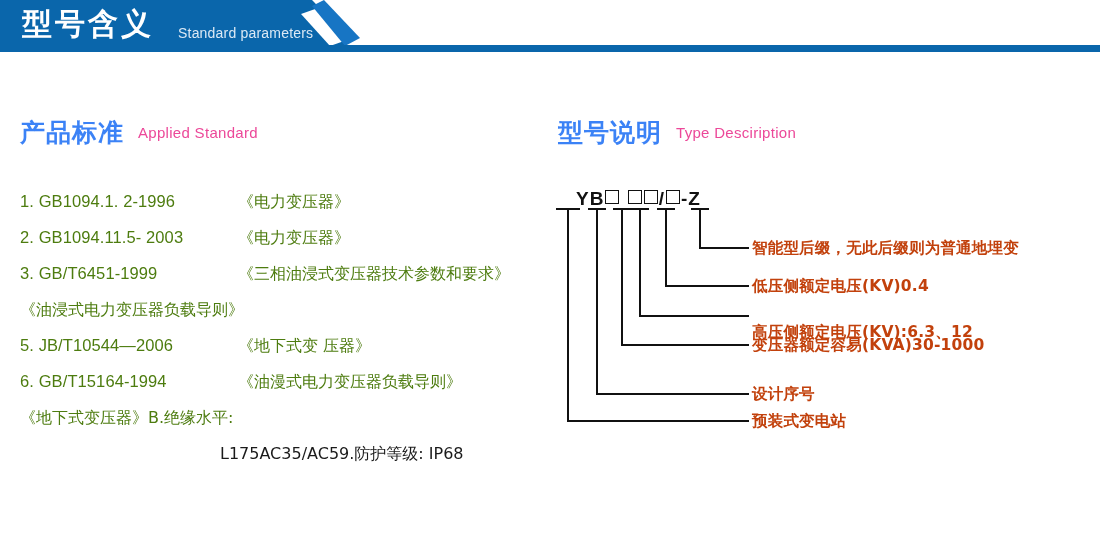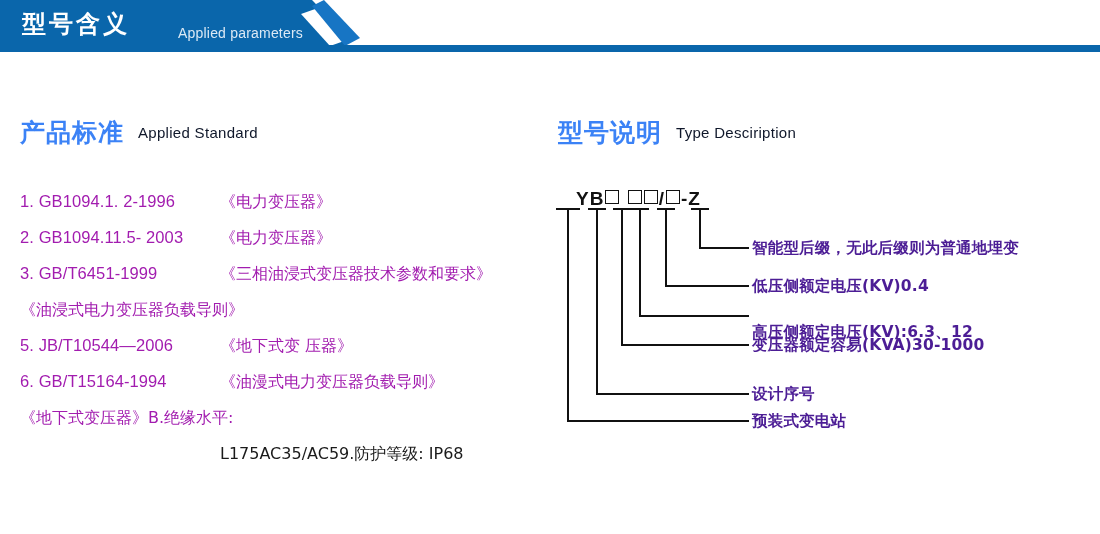--- a/index.html
+++ b/index.html
@@ -34,21 +34,21 @@
     left: 0;
     top: 45px;
     width: 1100px;
     height: 7px;
     background: #0a66ab;
   }
   .banner-title-cn {
     position: absolute;
     left: 22px;
     top: 5px;
-    font-size: 24px;
+    font-size: 30px;
     font-weight: bold;
     color: #ffffff;
     letter-spacing: 3px;
     line-height: 38px;
     font-family: "DejaVu Sans", "Liberation Sans", sans-serif;
   }
   .banner-title-en {
     position: absolute;
     left: 178px;
     top: 25px;
@@ -64,43 +64,44 @@
   }
   .sec-head .cn {
     font-size: 25px;
     font-weight: bold;
     color: #3b82f6;
     letter-spacing: 1px;
     font-family: Liberation Mono, monospace;
   }
   .sec-head .en {
     font-size: 15px;
-    color: #0f172a;
+    color: #ec4899;
     margin-left: 14px;
     letter-spacing: 0.3px;
     position: relative;
     top: -3px;
   }
   #head-left  { left: 20px;  top: 116px; }
   #head-right { left: 558px; top: 116px; }
 
   
   .std-list {
     position: absolute;
     left: 20px;
     top: 192px;
     width: 520px;
   }
   .std-row {
     display: flex;
     align-items: baseline;
     height: 36px;
     font-size: 16.5px;
-    color: #a21caf;
-    white-space: nowrap;
+    color: #4d7c0f;
+    white-space: nowrap;
+    gap: 18px;
   }
   .std-code {
     display: inline-block;
     width: 200px;
     flex: 0 0 200px;
     letter-spacing: 0.1px;
   }
   .std-name {
     font-family: "DejaVu Sans", "Liberation Sans", sans-serif;
     font-size: 16px;
@@ -143,39 +144,39 @@
   }
   .diagram svg {
     position: absolute;
     left: 0;
     top: 0;
   }
   .ann {
     position: absolute;
     font-size: 15.5px;
     font-weight: bold;
-    color: #4c1d95;
+    color: #c2410c;
     white-space: nowrap;
     font-family: "DejaVu Sans", "Liberation Sans", sans-serif;
     letter-spacing: 0.2px;
   }
 </style>
 </head>
 <body>
 
 <div class="banner">
   <svg class="banner-shape" width="500" height="53" viewBox="0 0 500 53">
 
     <polygon points="0,0 312,0 345,34 345,46 0,46" fill="#0a66ab"></polygon>
     <polygon points="318,8 347,40 330,46 301,14" fill="#ffffff"></polygon>
     <polygon points="324,0 360,38 345,46 312,6" fill="#1775c4"></polygon>
   </svg>
   <div class="banner-rule"></div>
   <div class="banner-title-cn">型号含义</div>
-  <div class="banner-title-en">Applied parameters</div>
+  <div class="banner-title-en">Standard parameters</div>
 </div>
 
 <div class="sec-head" id="head-left">
   <span class="cn">产品标准</span><span class="en">Applied Standard</span>
 </div>
 
 <div class="sec-head" id="head-right">
   <span class="cn">型号说明</span><span class="en">Type Desciription</span>
 </div>
 

